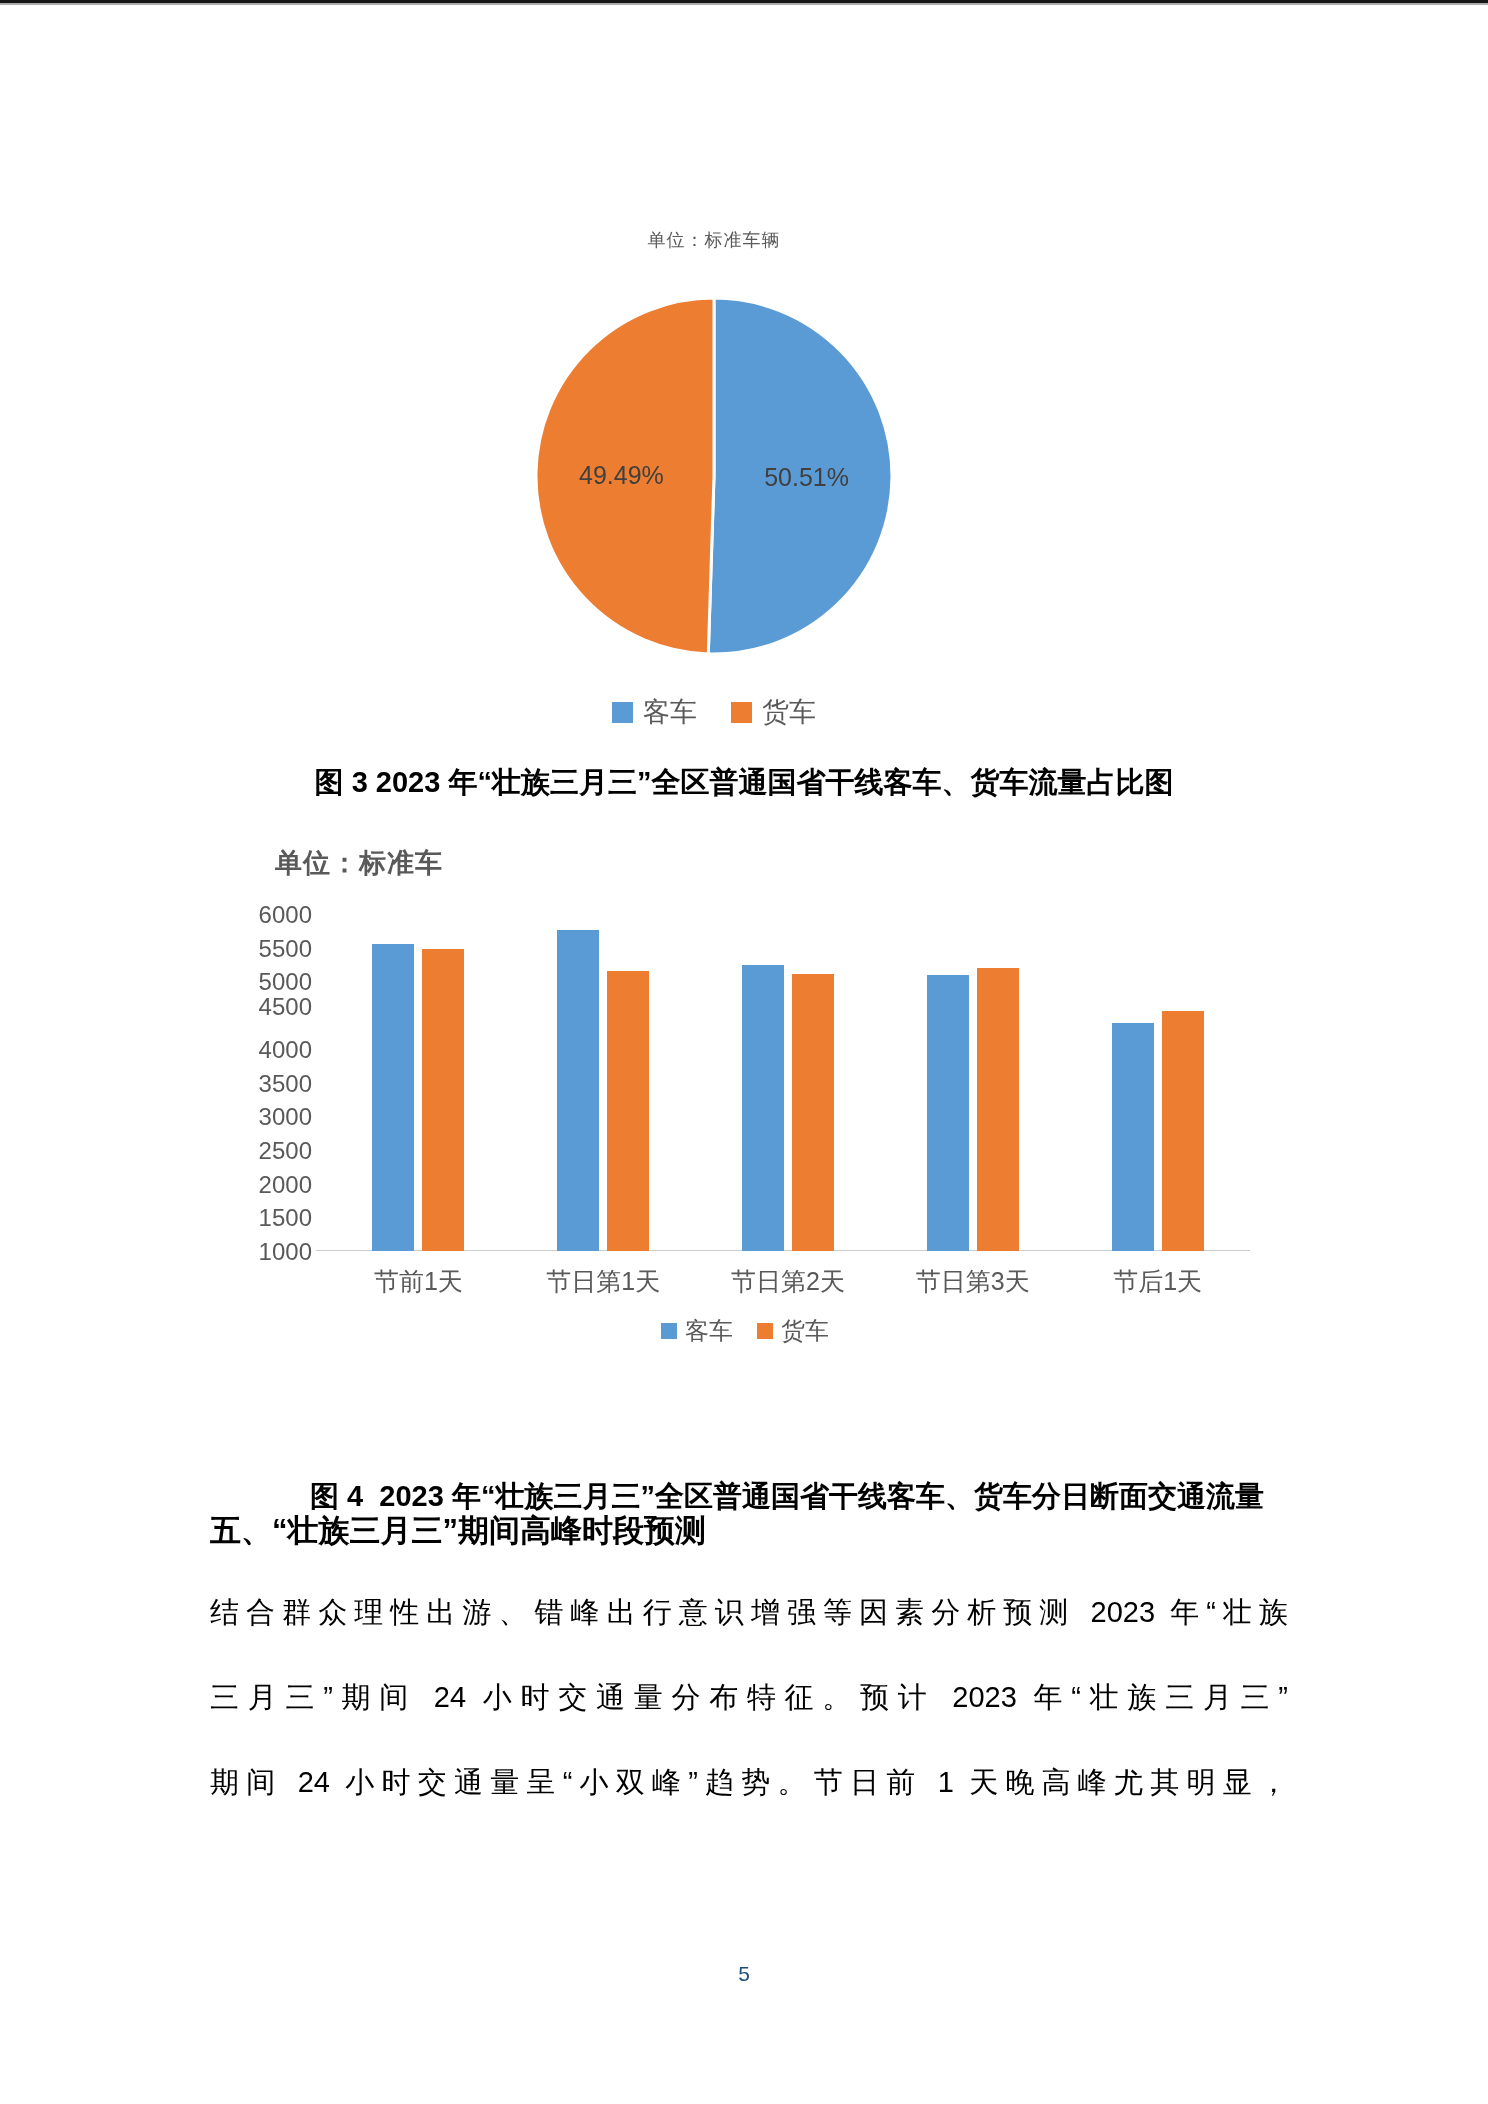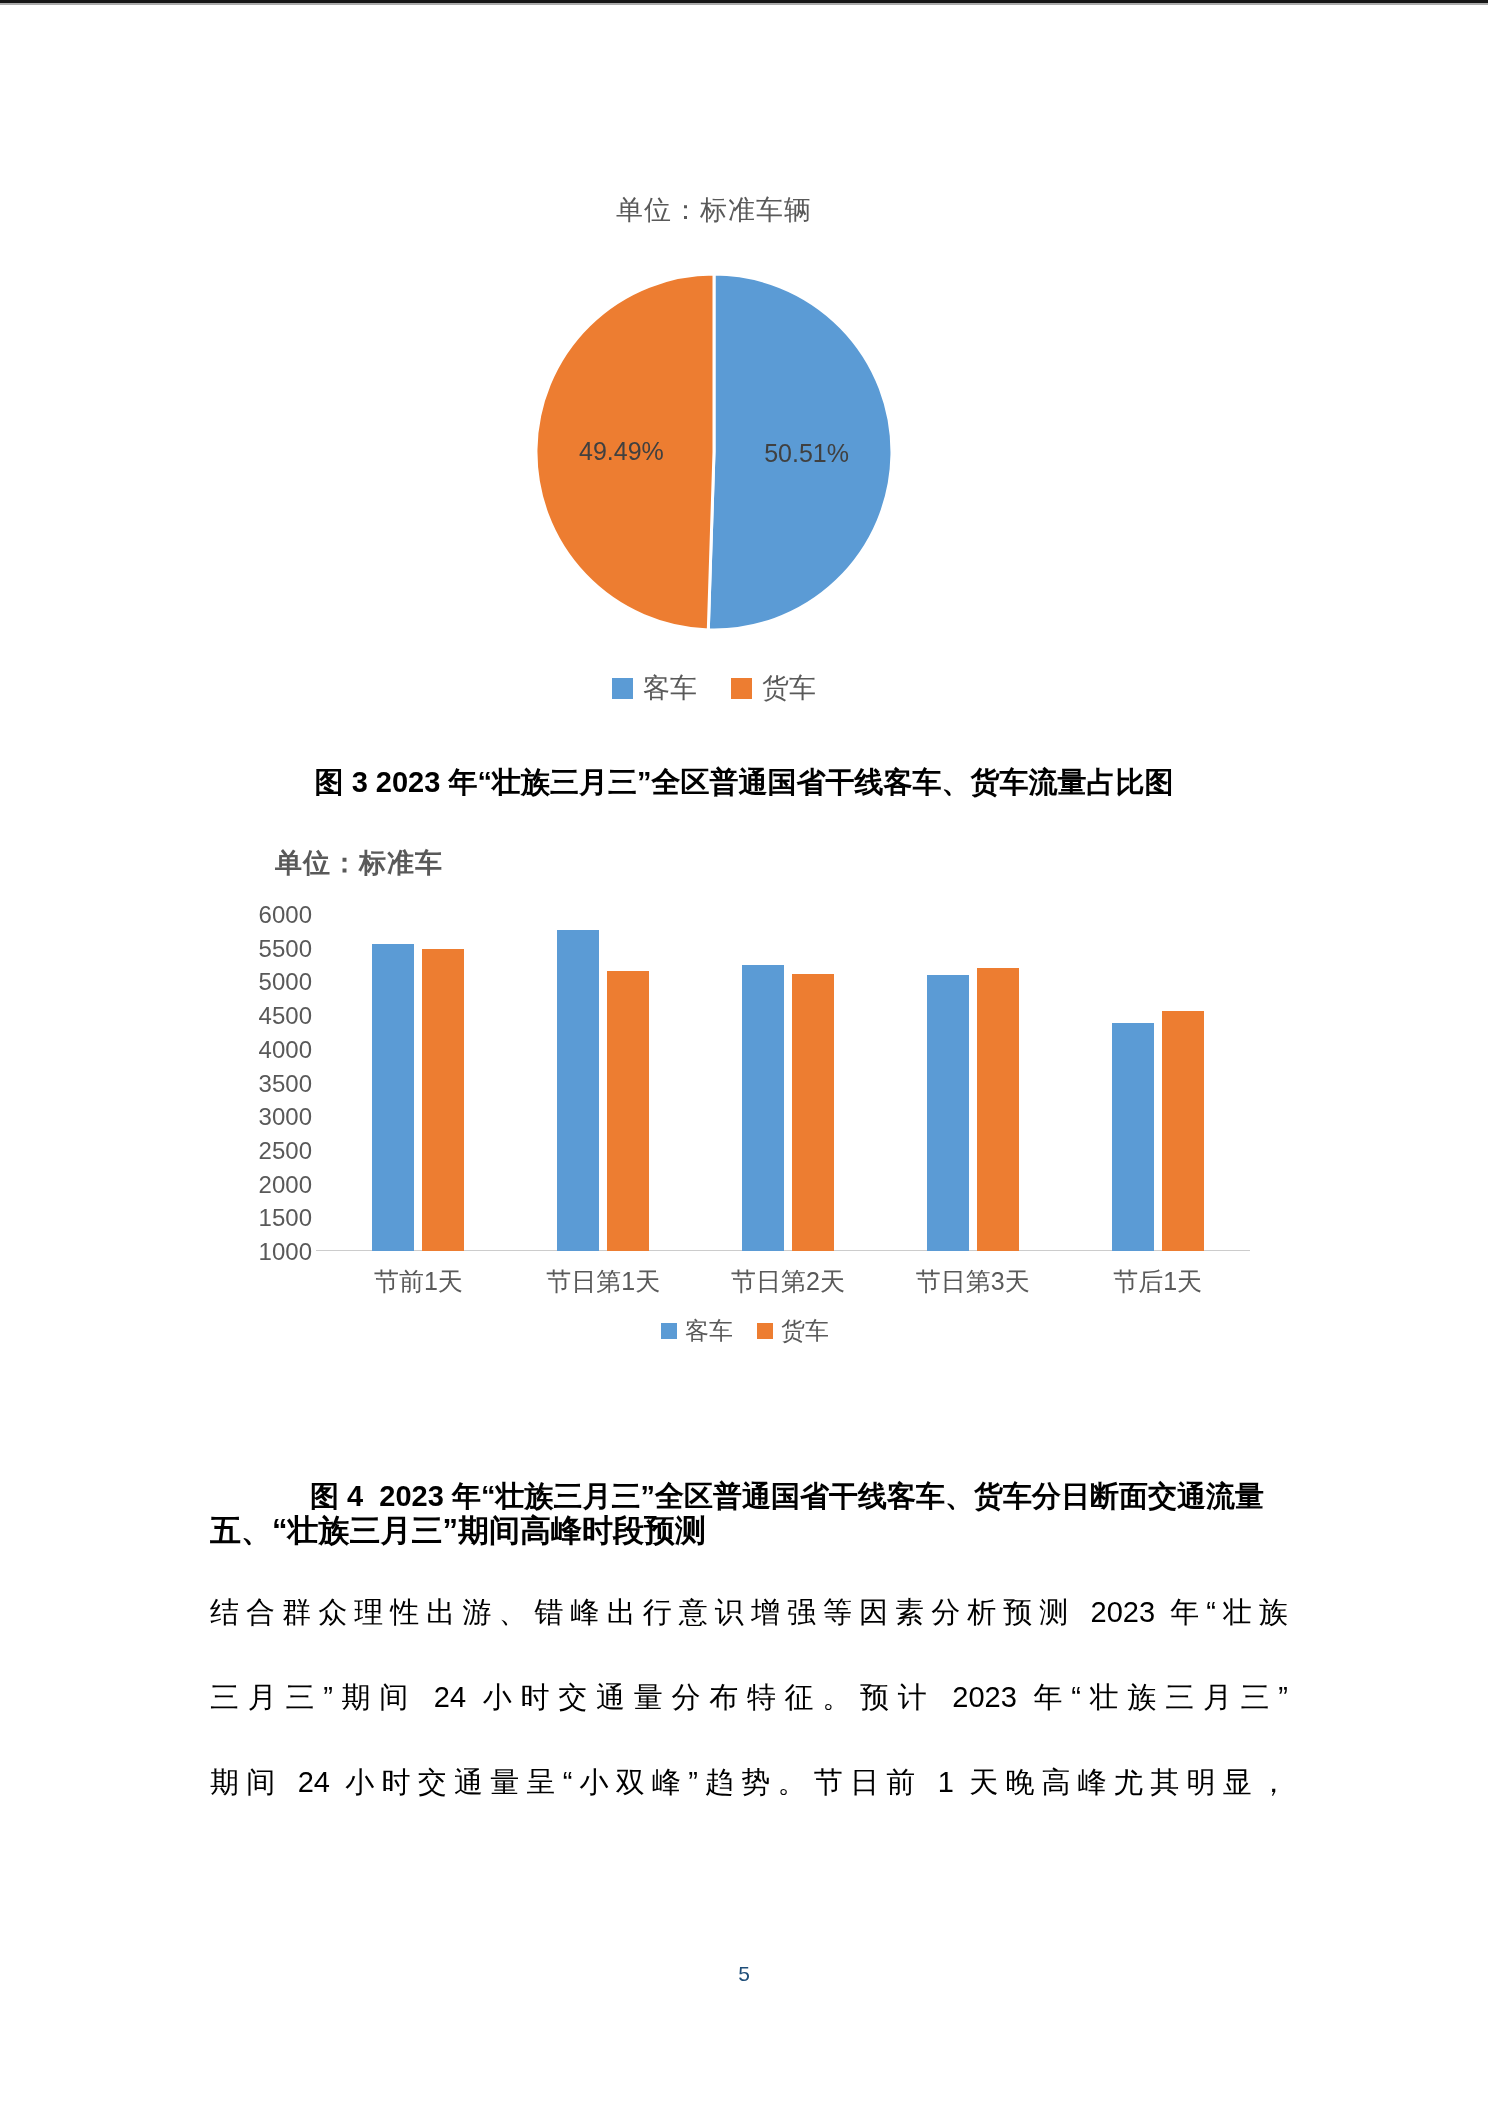--- a/index.html
+++ b/index.html
@@ -7,21 +7,21 @@
     width:1488px;height:2104px;position:relative;background:#ffffff;
     font-family:"Liberation Sans","DejaVu Sans",sans-serif;color:#000;
     overflow:hidden;
   }
   .topbar{position:absolute;top:0;left:0;width:100%;height:5px;
     background:linear-gradient(#161616 0 3px,#ababab 3px 5px);}
 
   
   .pie-section{position:absolute;top:192px;left:50%;width:700px;
     transform:translateX(calc(-50% - 30px));}
-  .chart-unit{font-size:27px;color:#595959;text-align:center;letter-spacing:1px;}
+  .chart-unit{font-size:18px;color:#595959;text-align:center;letter-spacing:1px;margin-top:36px;}
   .pie-wrap{position:relative;width:360px;height:360px;margin:44px auto 0 auto;}
   .pie-wrap svg{display:block;}
   .pie-label{position:absolute;font-size:25px;color:#404040;
     transform:translate(-50%,-50%);white-space:nowrap;}
   .legend{display:flex;justify-content:center;align-items:center;margin-top:38px;}
   .legend .item{display:flex;align-items:center;margin:0 17px;justify-content:flex-end;}
   .legend .swatch{display:inline-block;}
   .pie-legend .swatch{width:21px;height:21px;margin-right:10px;}
   .pie-legend .item{font-size:27px;color:#595959;}
   .bar-legend .swatch{width:16px;height:16px;margin-right:8px;}
@@ -93,21 +93,21 @@
   <div class="bar-unit">单位：标准车</div>
   <div class="bar-chart">
     <div id="bar-yaxis" class="y-axis">
         <div class="y-tick" style="top: 324px;">1000</div>
         <div class="y-tick" style="top: 290.3px;">1500</div>
         <div class="y-tick" style="top: 256.6px;">2000</div>
         <div class="y-tick" style="top: 222.9px;">2500</div>
         <div class="y-tick" style="top: 189.2px;">3000</div>
         <div class="y-tick" style="top: 155.5px;">3500</div>
         <div class="y-tick" style="top: 121.8px;">4000</div>
-        <div class="y-tick" style="top: 88px;">4500</div>
+        <div class="y-tick" style="top: 79px;">4500</div>
         <div class="y-tick" style="top: 54.4px;">5000</div>
         <div class="y-tick" style="top: 20.7px;">5500</div>
         <div class="y-tick" style="top: -13px;">6000</div>
       </div>
     <div id="bar-plot-area" class="plot-area">
       <div class="baseline"></div>
     <div class="bar-group">
           <div class="bar" style="height: 306.7px; background: rgb(91, 155, 213);"></div>
           <div class="bar" style="height: 302px; background: rgb(237, 125, 49);"></div>
           <div class="cat-label">节前1天</div>

